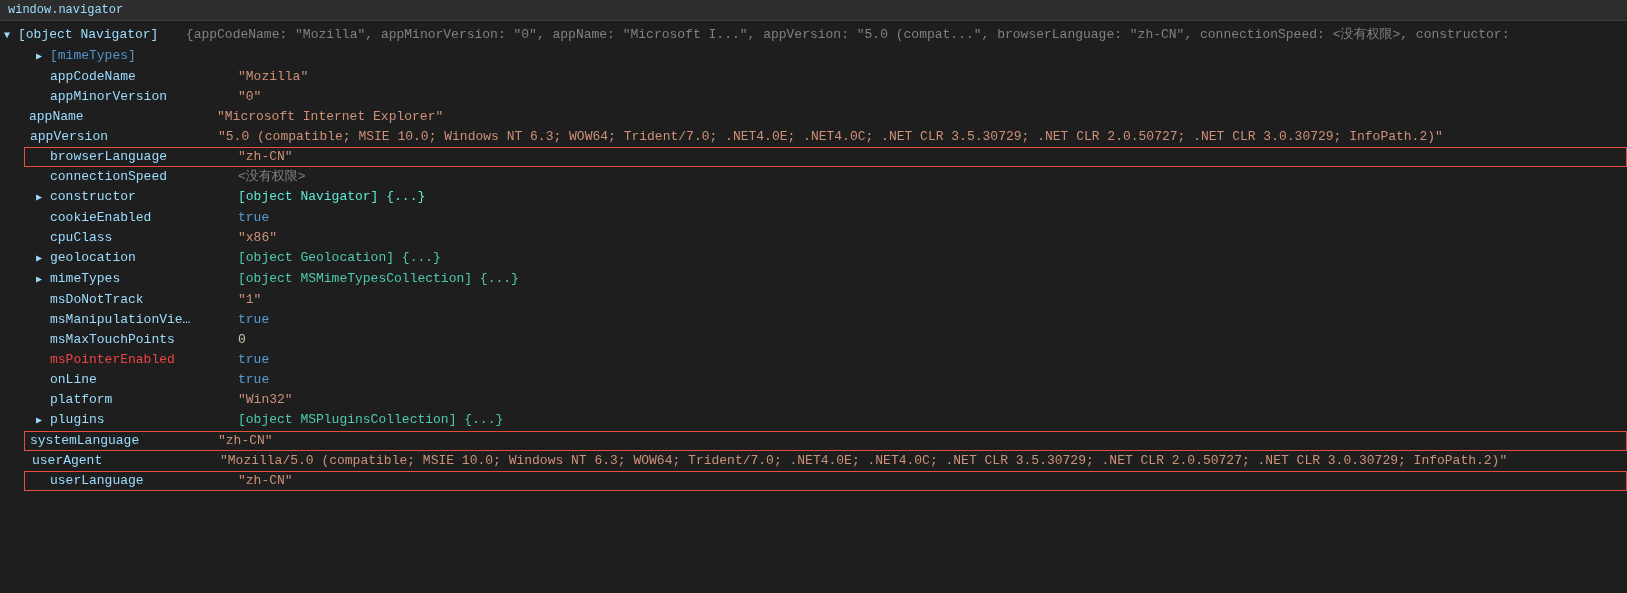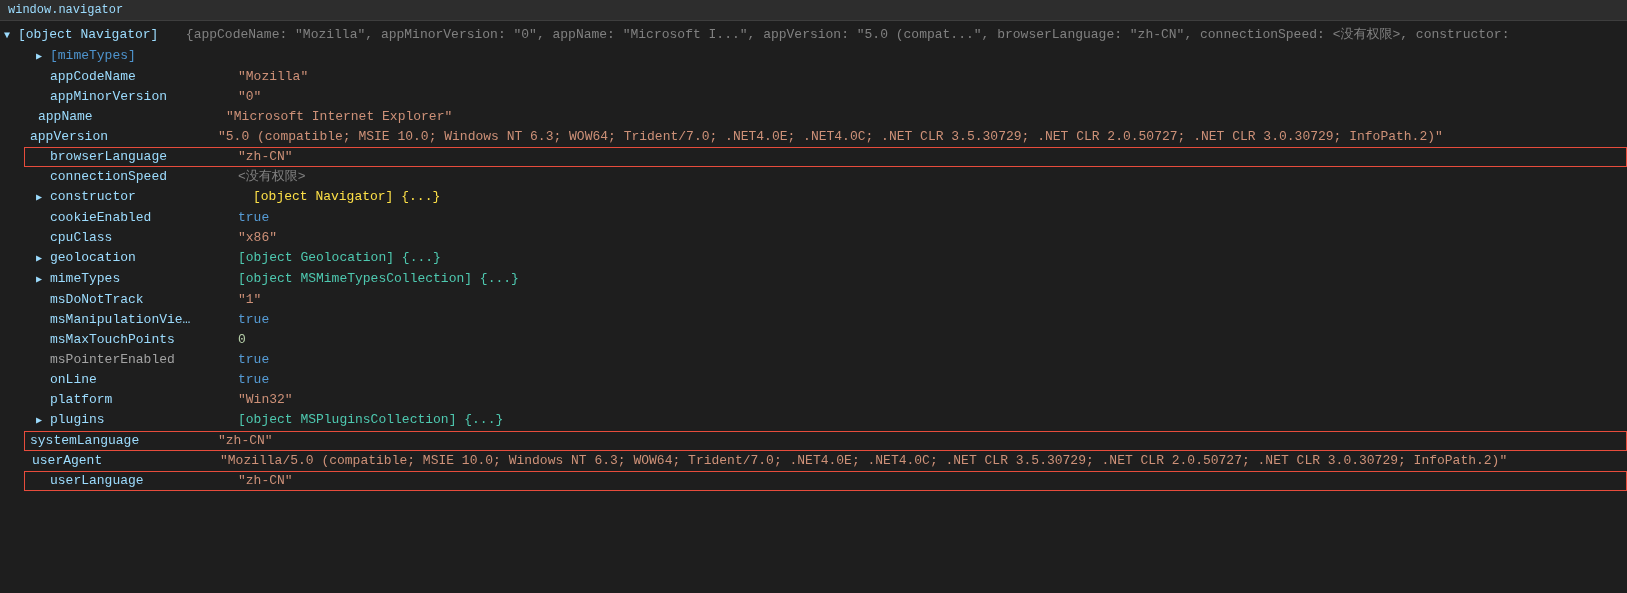--- a/index.html
+++ b/index.html
@@ -110,21 +110,21 @@
           <span style="display: inline-block; min-width: 180px; color: rgb(156, 220, 254);">appCodeName</span>
           <span style="color: rgb(212, 212, 212); margin-right: 8px;"></span>
           <span style="color: rgb(206, 145, 120);">"Mozilla"</span>
         </div>
         <div class="tree-row" style="position: relative; padding-left: 36px;">
           <span class="toggle empty"> </span>
           <span style="display: inline-block; min-width: 180px; color: rgb(156, 220, 254);">appMinorVersion</span>
           <span style="color: rgb(212, 212, 212); margin-right: 8px;"></span>
           <span style="color: rgb(206, 145, 120);">"0"</span>
         </div>
-        <div class="tree-row" style="position: relative; padding-left: 24px;">
+        <div class="tree-row" style="position: relative; padding-left: 15px;">
           <span class="toggle empty"> </span>
           <span style="display: inline-block; min-width: 180px; color: rgb(156, 220, 254);">appName</span>
           <span style="color: rgb(212, 212, 212); margin-right: 8px;"></span>
           <span style="color: rgb(206, 145, 120);">"Microsoft Internet Explorer"</span>
         </div>
         <div class="tree-row" style="position: relative; padding-left: 16px;">
           <span class="toggle empty"> </span>
           <span style="display: inline-block; min-width: 180px; color: rgb(156, 220, 254);">appVersion</span>
           <span style="color: rgb(212, 212, 212); margin-right: 8px;"></span>
           <span style="color: rgb(206, 145, 120);">"5.0 (compatible; MSIE 10.0; Windows NT 6.3; WOW64; Trident/7.0; .NET4.0E; .NET4.0C; .NET CLR 3.5.30729; .NET CLR 2.0.50727; .NET CLR 3.0.30729; InfoPath.2)"</span>
@@ -139,21 +139,21 @@
         <div class="tree-row" style="position: relative; padding-left: 36px;">
           <span class="toggle empty"> </span>
           <span style="display: inline-block; min-width: 180px; color: rgb(156, 220, 254);">connectionSpeed</span>
           <span style="color: rgb(212, 212, 212); margin-right: 8px;"></span>
           <span style="color: rgb(128, 128, 128);">&lt;没有权限&gt;</span>
         </div>
         <div class="tree-row" style="position: relative; padding-left: 36px;">
           <span class="toggle collapsed"></span>
           <span style="display: inline-block; min-width: 180px; color: rgb(156, 220, 254);">constructor</span>
           <span style="color: rgb(212, 212, 212); margin-right: 8px;"></span>
-          <span style="color: #fde047; margin-left: 15px;">[object Navigator] {...}</span>
+          <span style="color: #5eead4;">[object Navigator] {...}</span>
         </div>
         <div class="tree-row" style="position: relative; padding-left: 36px;">
           <span class="toggle empty"> </span>
           <span style="display: inline-block; min-width: 180px; color: rgb(156, 220, 254);">cookieEnabled</span>
           <span style="color: rgb(212, 212, 212); margin-right: 8px;"></span>
           <span style="color: rgb(86, 156, 214);">true</span>
         </div>
         <div class="tree-row" style="position: relative; padding-left: 36px;">
           <span class="toggle empty"> </span>
           <span style="display: inline-block; min-width: 180px; color: rgb(156, 220, 254);">cpuClass</span>
@@ -185,21 +185,21 @@
           <span style="color: rgb(86, 156, 214);">true</span>
         </div>
         <div class="tree-row" style="position: relative; padding-left: 36px;">
           <span class="toggle empty"> </span>
           <span style="display: inline-block; min-width: 180px; color: rgb(156, 220, 254);">msMaxTouchPoints</span>
           <span style="color: rgb(212, 212, 212); margin-right: 8px;"></span>
           <span style="color: rgb(181, 206, 168);">0</span>
         </div>
         <div class="tree-row" style="position: relative; padding-left: 36px;">
           <span class="toggle empty"> </span>
-          <span style="display: inline-block; min-width: 180px; color: #a3a3a3;">msPointerEnabled</span>
+          <span style="display: inline-block; min-width: 180px; color: #ef4444;">msPointerEnabled</span>
           <span style="color: rgb(212, 212, 212); margin-right: 8px;"></span>
           <span style="color: rgb(86, 156, 214);">true</span>
         </div>
         <div class="tree-row" style="position: relative; padding-left: 36px;">
           <span class="toggle empty"> </span>
           <span style="display: inline-block; min-width: 180px; color: rgb(156, 220, 254);">onLine</span>
           <span style="color: rgb(212, 212, 212); margin-right: 8px;"></span>
           <span style="color: rgb(86, 156, 214);">true</span>
         </div>
         <div class="tree-row" style="position: relative; padding-left: 36px;">

